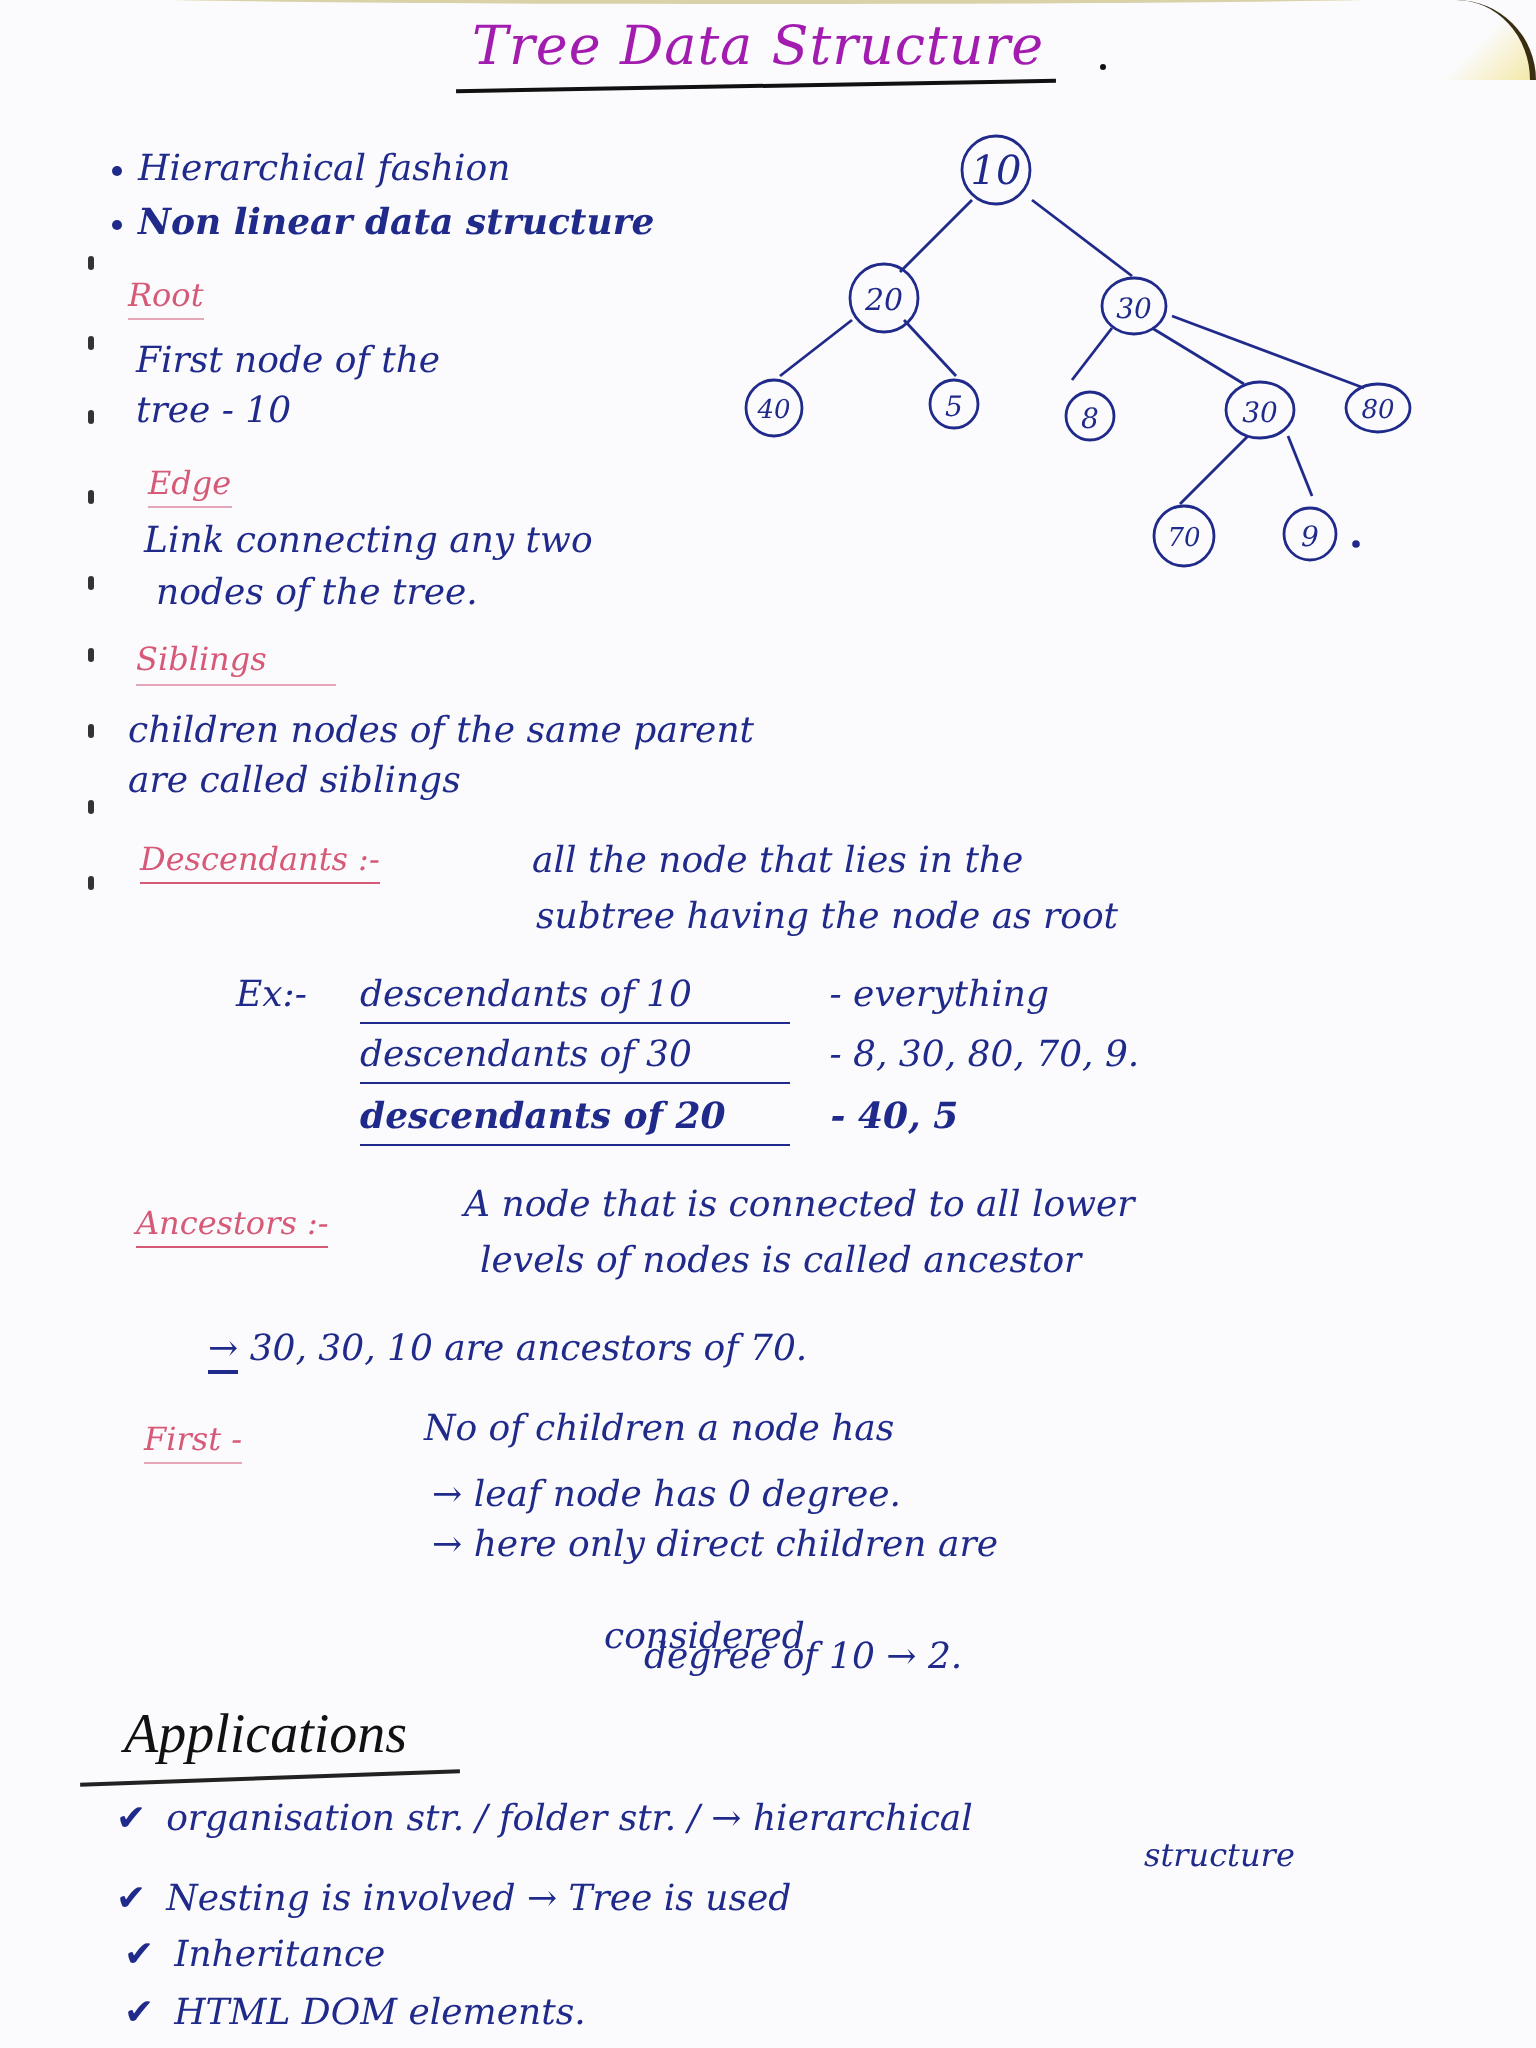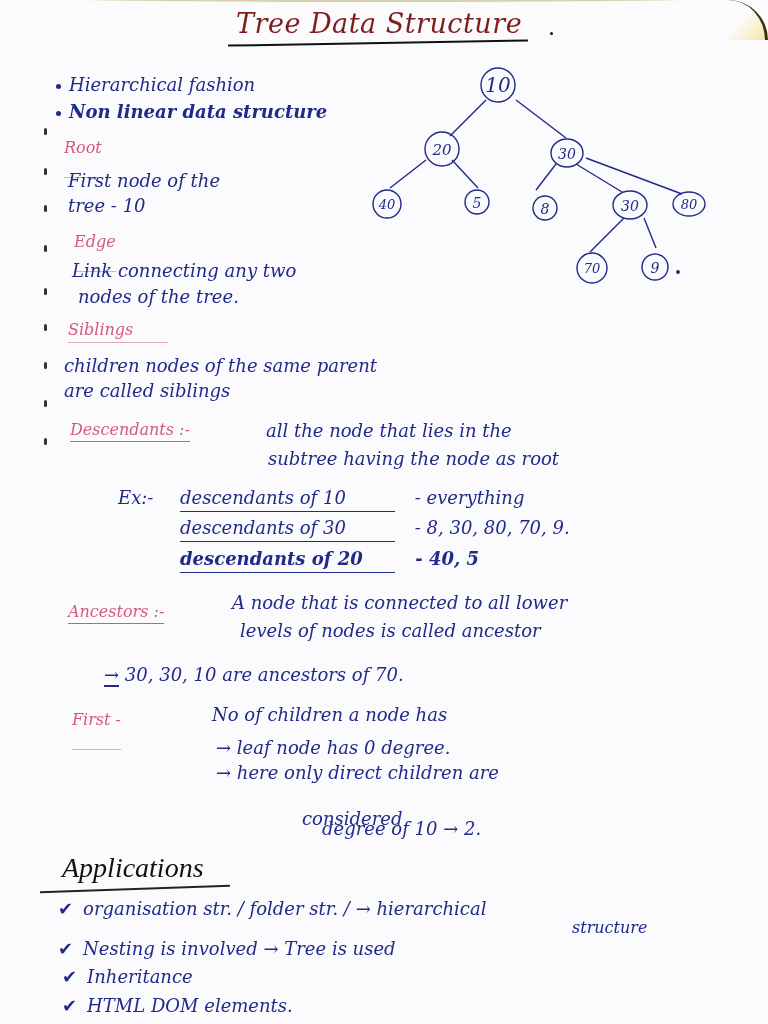--- a/index.html
+++ b/index.html
@@ -18,29 +18,29 @@
     background: linear-gradient(135deg, #fbfbfd 55%, #f4e9a8 100%);
   }
   .margin-dots { position: absolute; left: 44px; top: 0; }
   .margin-dots span {
     position: absolute; left: 0; width: 3px; height: 7px; background: #333; border-radius: 2px;
   }
   .ink { color: #1f2a8a; }
   .red { color: #d65a78; }
   .txt { position: absolute; font-family: "DejaVu Serif", serif; font-style: italic; white-space: nowrap; }
   .title {
-    position: absolute; left: 236px; top: 8px; font-size: 27px; color: #7f1d1d;
+    position: absolute; left: 236px; top: 8px; font-size: 27px; color: #a21caf;
     font-family: "DejaVu Serif", serif; font-style: italic; letter-spacing: 0.5px;
   }
   .title-underline { position: absolute; left: 228px; top: 42px; width: 300px; height: 2px; background: #111; transform: rotate(-1deg); }
   .title-dot { position: absolute; left: 550px; top: 32px; width: 3px; height: 3px; background: #111; border-radius: 50%; }
   .body { font-size: 18px; }
   .small { font-size: 16px; }
   .bullet-dot { display: inline-block; width: 5px; height: 5px; background: #1f2a8a; border-radius: 50%; margin-right: 8px; vertical-align: middle; }
-  .red-label { border-bottom: 1.5px solid #e6a8b8; padding-bottom: 20px; }
+  .red-label { border-bottom: 1.5px solid #e6a8b8; padding-bottom: 2px; }
   .ex-row { border-bottom: 1.5px solid #1f2a8a; padding-bottom: 3px; display: inline-block; }
   svg.tree { position: absolute; left: 360px; top: 60px; }
   .apps-title { position: absolute; left: 62px; top: 852px; font-size: 28px; color: #111; font-style: italic; font-family: Liberation Serif, serif; }
   .apps-line { position: absolute; left: 40px; top: 888px; width: 190px; height: 1.5px; background: #222; transform: rotate(-2deg); }
   .check { display: inline-block; margin-right: 10px; font-style: normal; }
 </style>
 </head>
 <body>
 
 <div class="page-edge"></div>

